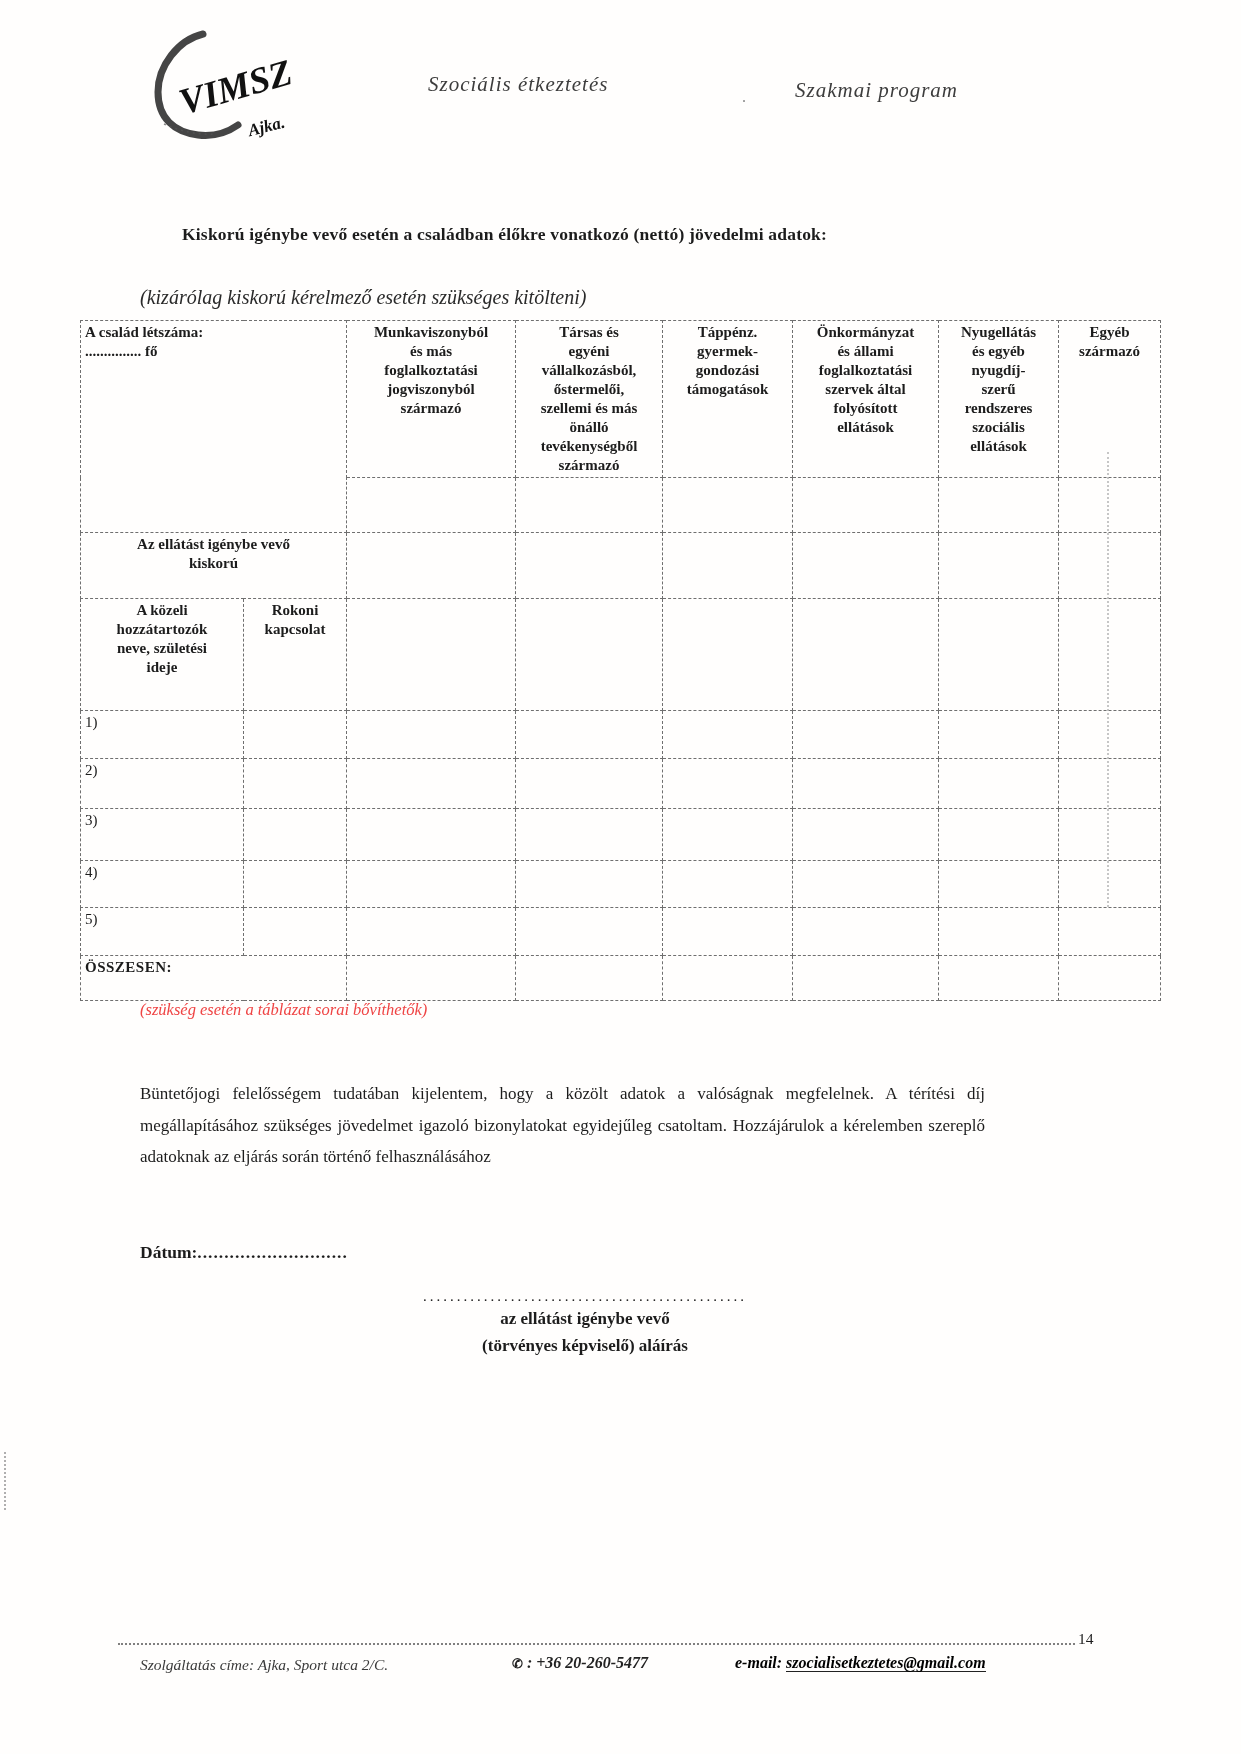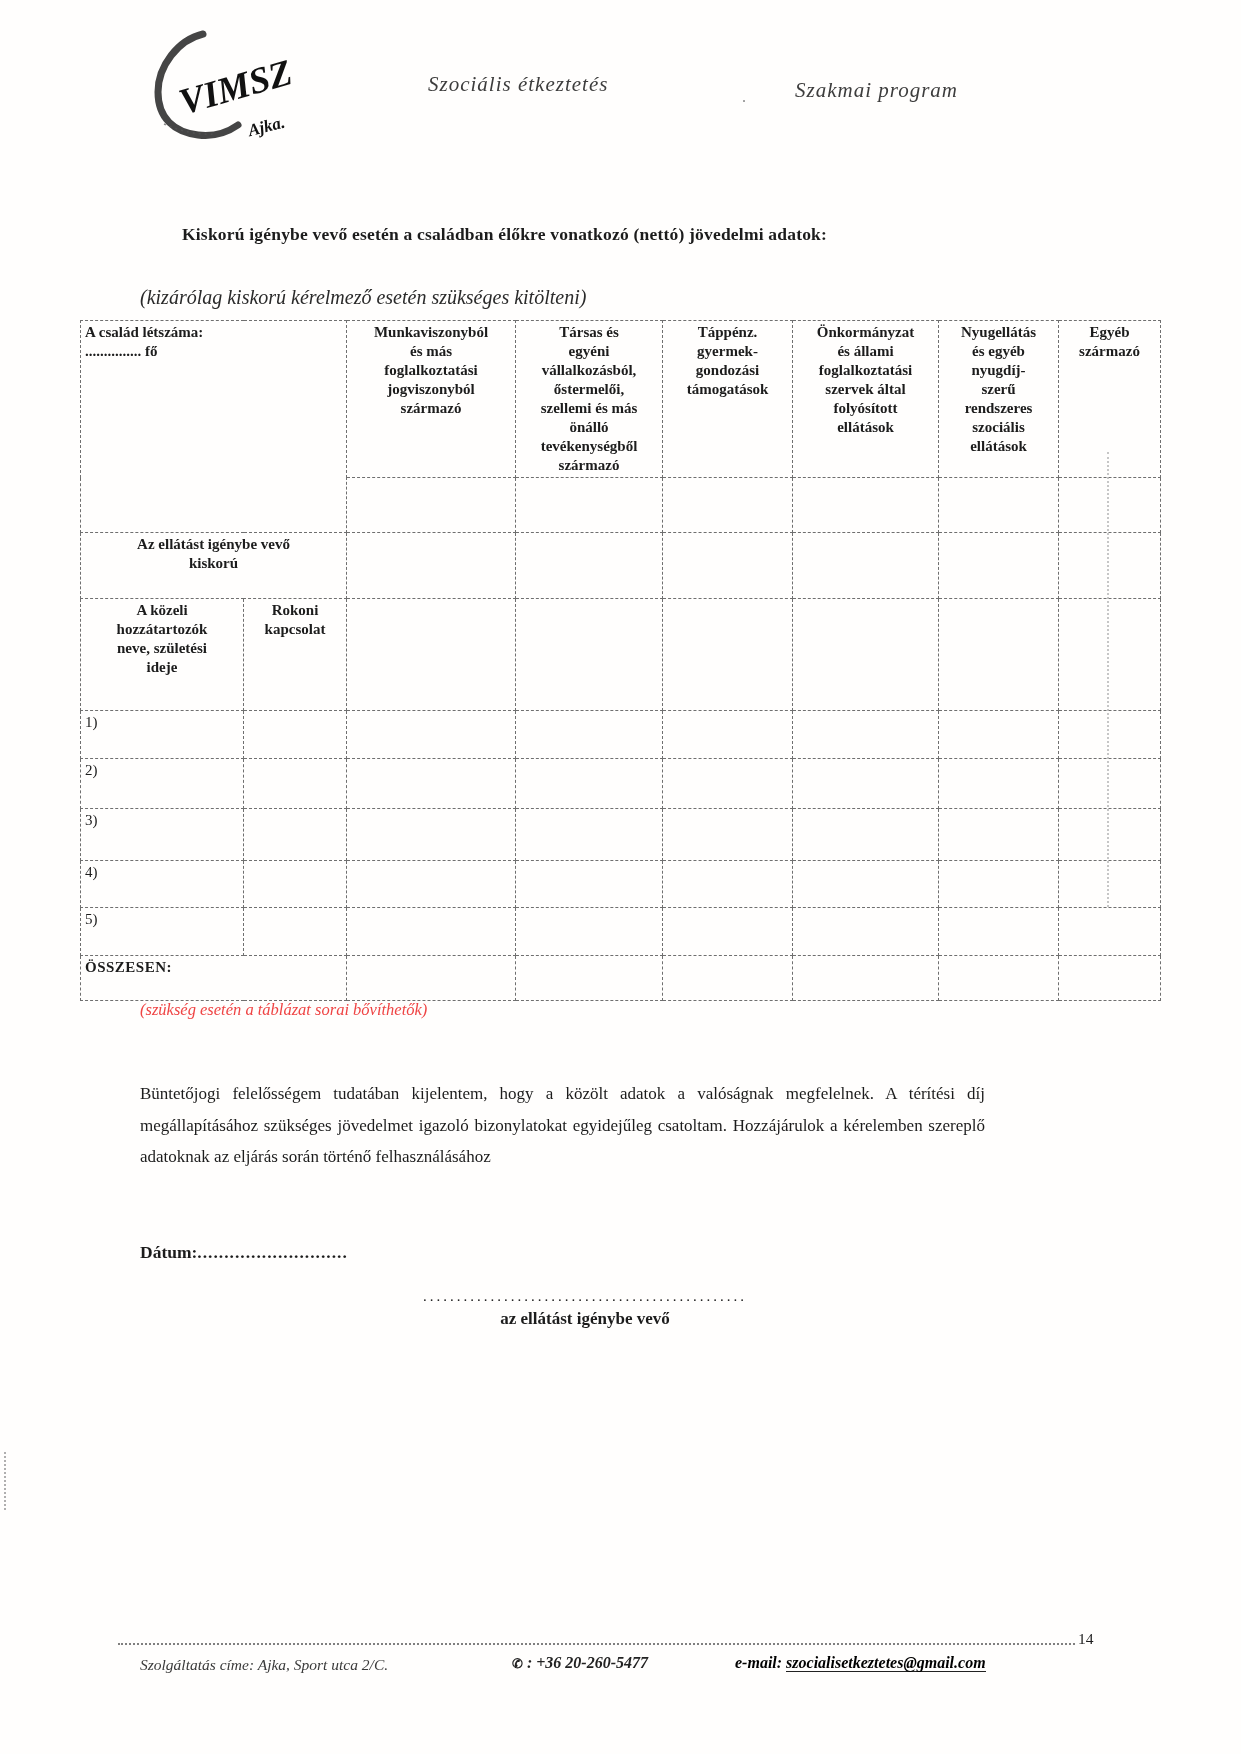--- a/index.html
+++ b/index.html
@@ -221,20 +221,21 @@
 
   <div class="note2">(szükség esetén a táblázat sorai bővíthetők)</div>
 
   <div class="decl">Büntetőjogi felelősségem tudatában kijelentem, hogy a közölt adatok a valóságnak megfelelnek. A térítési díj megállapításához szükséges jövedelmet igazoló bizonylatokat egyidejűleg csatoltam. Hozzájárulok a kérelemben szereplő adatoknak az eljárás során történő felhasználásához</div>
 
   <div class="datum"><span>Dátum:</span><span class="dots">............................</span></div>
 
   <div class="sig">
     <div class="dots">................................................</div>
     <div class="l1">az ellátást igénybe vevő</div>
+    <div class="l2">(törvényes képviselő) aláírás</div>
   </div>
 
   <div class="artifact-r"></div>
   <div class="artifact-l"></div>
 
   <div class="foot-rule"></div>
   <div class="foot-page">14</div>
   <div class="foot-addr">Szolgáltatás címe: Ajka, Sport utca 2/C.</div>
   <div class="foot-phone"><span class="ph-icon">✆</span> <span>: +36 20-260-5477</span></div>
   <div class="foot-email"><span>e-mail: </span><span class="addr">szocialisetkeztetes@gmail.com</span></div>

